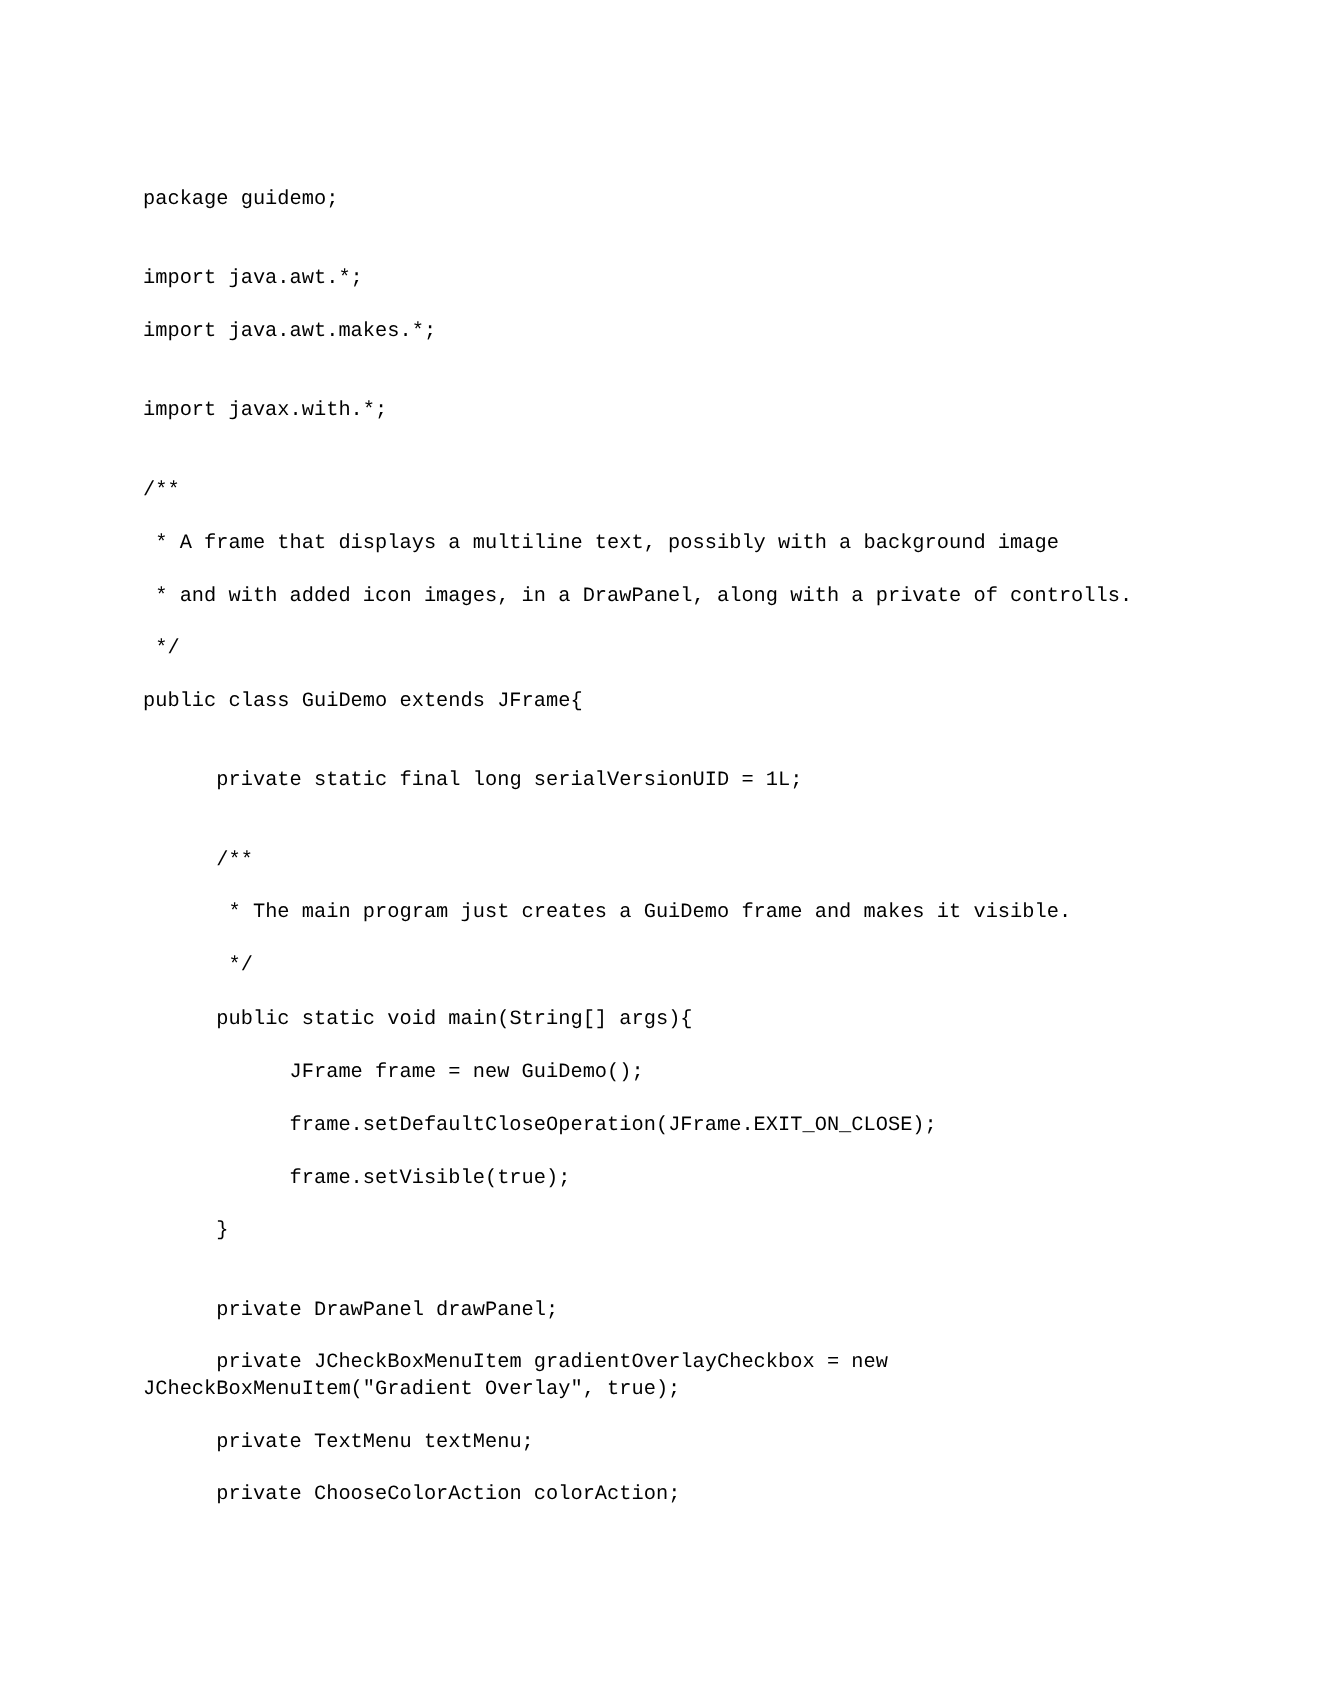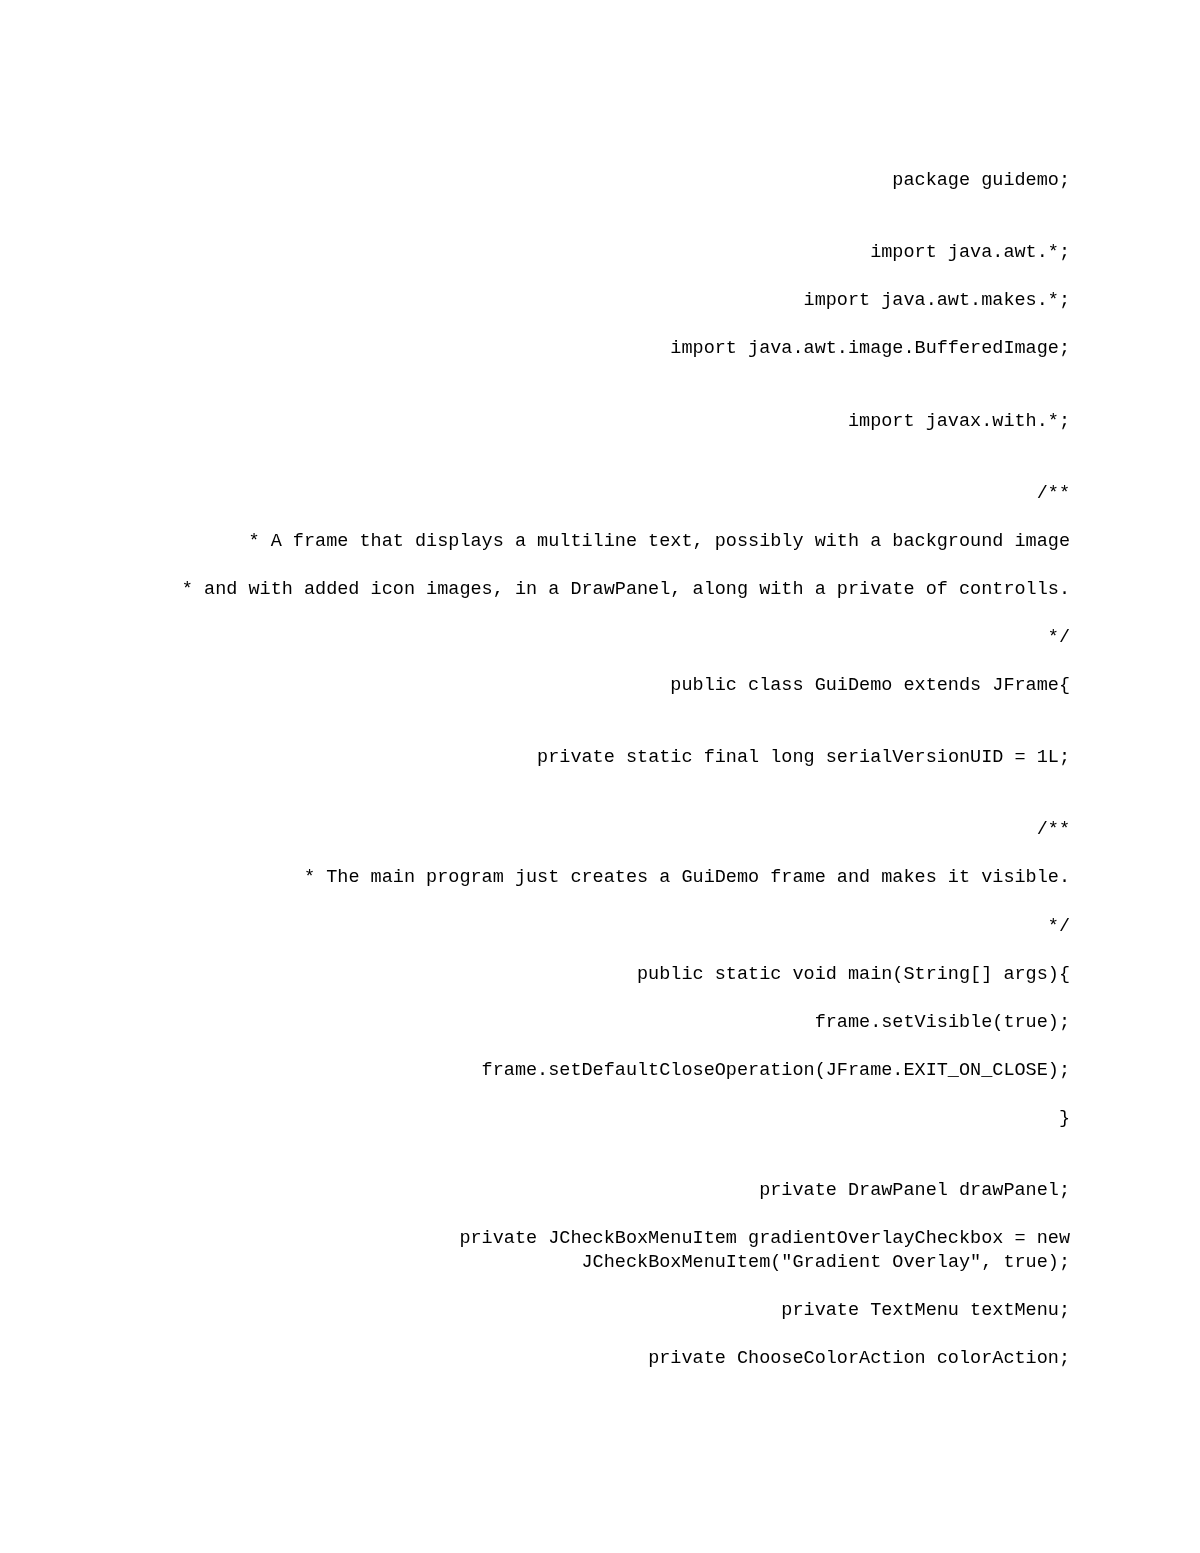--- a/index.html
+++ b/index.html
@@ -16,49 +16,48 @@
       line-height: 1.3;
       color: #000000;
       padding: 145px 130px 0 130px;
     }
     .code-container {
       white-space: pre-wrap;
       word-wrap: break-word;
     }
     .code-line {
       display: block;
-      text-align: right;
     }
   </style>
 </head>
 <body>
 
 <div class="code-container">
 <span class="code-line">package guidemo;</span>
 <span class="code-line"></span>
 <span class="code-line">import java.awt.*;</span>
 <span class="code-line">import java.awt.makes.*;</span>
-<span class="code-line">import java.awt.image.BufferedImage;</span>
 <span class="code-line"></span>
 <span class="code-line">import javax.with.*;</span>
 <span class="code-line"></span>
 <span class="code-line">/**</span>
 <span class="code-line"> * A frame that displays a multiline text, possibly with a background image</span>
 <span class="code-line"> * and with added icon images, in a DrawPanel, along with a private of controlls.</span>
 <span class="code-line"> */</span>
 <span class="code-line">public class GuiDemo extends JFrame{</span>
 <span class="code-line"></span>
 <span class="code-line">      private static final long serialVersionUID = 1L;</span>
 <span class="code-line"></span>
 <span class="code-line">      /**</span>
 <span class="code-line">       * The main program just creates a GuiDemo frame and makes it visible.</span>
 <span class="code-line">       */</span>
 <span class="code-line">      public static void main(String[] args){</span>
+<span class="code-line">            JFrame frame = new GuiDemo();</span>
+<span class="code-line">            frame.setDefaultCloseOperation(JFrame.EXIT_ON_CLOSE);</span>
 <span class="code-line">            frame.setVisible(true);</span>
-<span class="code-line">            frame.setDefaultCloseOperation(JFrame.EXIT_ON_CLOSE);</span>
 <span class="code-line">      }</span>
 <span class="code-line"></span>
 <span class="code-line">      private DrawPanel drawPanel;</span>
 <span class="code-line">      private JCheckBoxMenuItem gradientOverlayCheckbox = new JCheckBoxMenuItem("Gradient Overlay", true);</span>
 <span class="code-line">      private TextMenu textMenu;</span>
 <span class="code-line">      private ChooseColorAction colorAction;</span>
 <span class="code-line"></span>
 
 
 

